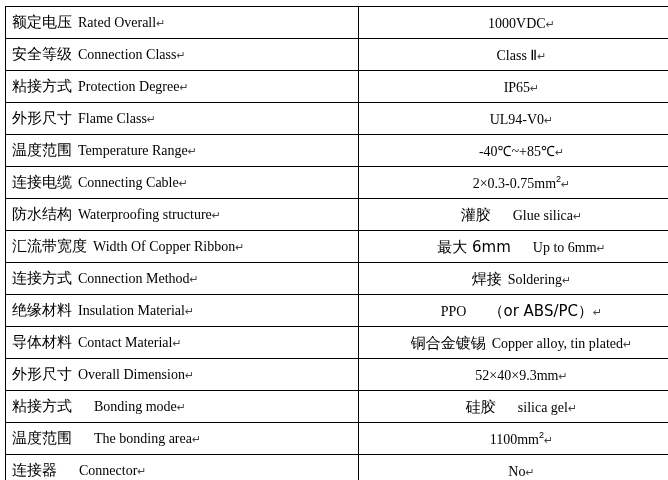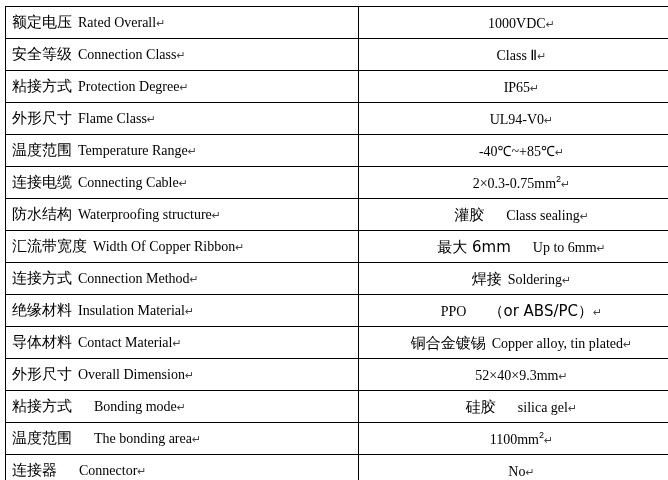--- a/index.html
+++ b/index.html
@@ -89,21 +89,21 @@
     <tr>
       <td class="col-label"><span class="cn">温度范围</span><span class="gap"></span><span class="en">Temperature Range</span><span class="pilcrow">↵</span></td>
       <td class="col-value"><span class="cn"></span><span class="en">-40℃~+85℃</span><sup></sup><span class="pilcrow">↵</span></td>
     </tr>
     <tr>
       <td class="col-label"><span class="cn">连接电缆</span><span class="gap"></span><span class="en">Connecting Cable</span><span class="pilcrow">↵</span></td>
       <td class="col-value"><span class="cn"></span><span class="en">2×0.3-0.75mm</span><sup>2</sup><span class="pilcrow">↵</span></td>
     </tr>
     <tr>
       <td class="col-label"><span class="cn">防水结构</span><span class="gap"></span><span class="en">Waterproofing structure</span><span class="pilcrow">↵</span></td>
-      <td class="col-value"><span class="cn">灌胶</span><span class="gap-wide"></span><span class="en">Class sealing</span><sup></sup><span class="pilcrow">↵</span></td>
+      <td class="col-value"><span class="cn">灌胶</span><span class="gap-wide"></span><span class="en">Glue silica</span><sup></sup><span class="pilcrow">↵</span></td>
     </tr>
     <tr>
       <td class="col-label"><span class="cn">汇流带宽度</span><span class="gap"></span><span class="en">Width Of Copper Ribbon</span><span class="pilcrow">↵</span></td>
       <td class="col-value"><span class="cn">最大 6mm</span><span class="gap-wide"></span><span class="en">Up to 6mm</span><sup></sup><span class="pilcrow">↵</span></td>
     </tr>
     <tr>
       <td class="col-label"><span class="cn">连接方式</span><span class="gap"></span><span class="en">Connection Method</span><span class="pilcrow">↵</span></td>
       <td class="col-value"><span class="cn">焊接</span><span class="gap"></span><span class="en">Soldering</span><sup></sup><span class="pilcrow">↵</span></td>
     </tr>
     <tr>

